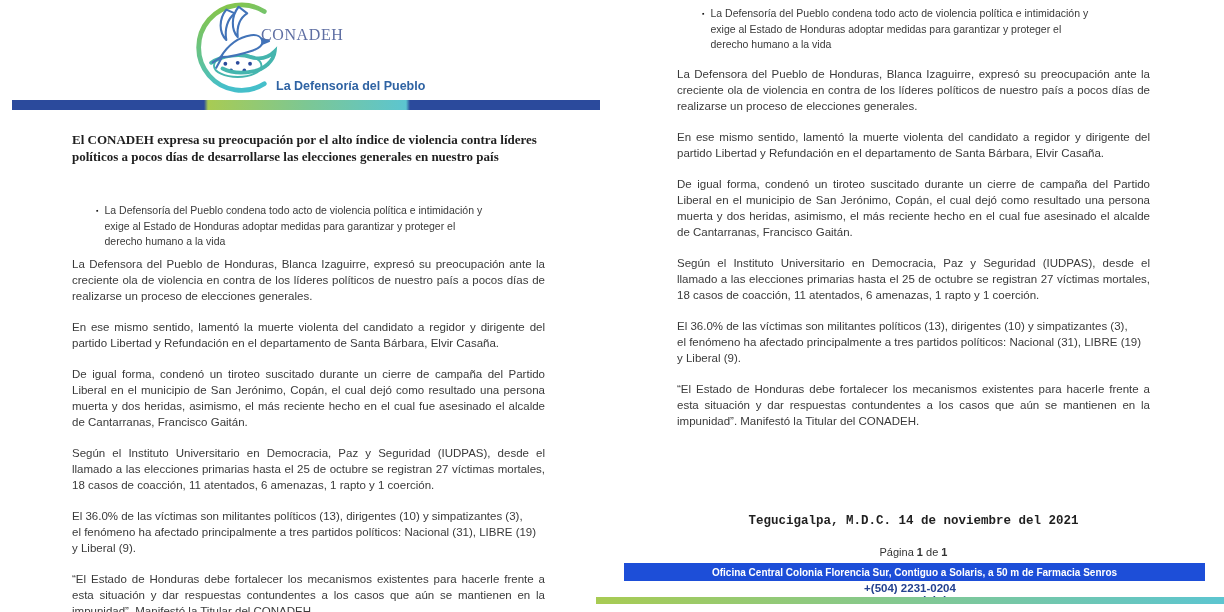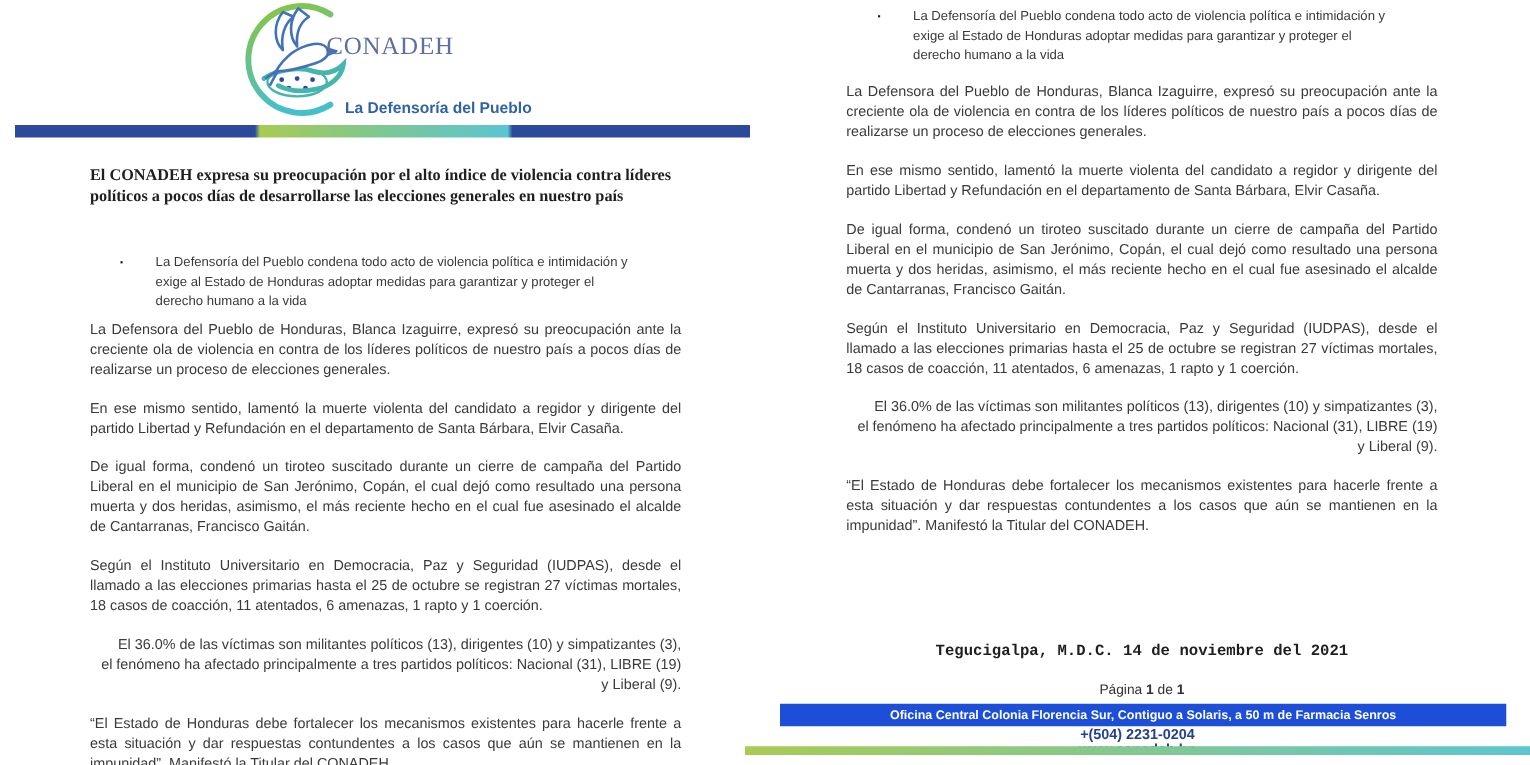--- a/index.html
+++ b/index.html
@@ -2,46 +2,46 @@
 <html><head>
 <meta charset="utf-8">
 <style>
   html,body{margin:0;padding:0;background:#fff;}
   .root{position:relative;width:1224px;height:612px;background:#ffffff;overflow:hidden;
         font-family:"Liberation Sans",sans-serif;color:#3a3a3a;}
 
   
   .logo-svg{position:absolute;left:194px;top:2px;width:95px;height:95px;}
   .logo-acronym{position:absolute;left:261px;top:26px;font-family:"Liberation Serif",serif;
-                font-size:20px;letter-spacing:.6px;color:#5f6fa3;}
+                font-size:16px;letter-spacing:.6px;color:#5f6fa3;}
   .logo-tagline{position:absolute;left:276px;top:79px;font-size:12.5px;font-weight:bold;color:#2f63a3;}
 
   
   .header-bar{position:absolute;left:12px;top:100px;width:588px;height:10px;
     background:linear-gradient(to right,
       #2b4a9c 0px,#2b4a9c 192px,
       #a8cb53 196px,#7cc794 295px,#5cc5d0 394px,
       #2b4a9c 398px,#2b4a9c 588px);}
   .footer-gradient{position:absolute;left:596px;top:597px;width:628px;height:7px;
     background:linear-gradient(to right,#a8cb53,#5cc5d0);}
 
   
   .doc-title{position:absolute;left:72px;top:131px;width:505px;margin:0;
     font-family:"Liberation Serif",serif;font-weight:bold;font-size:13px;
     line-height:17px;color:#1f1f1f;}
-  .bullet-row{position:absolute;display:flex;gap:26px;font-size:10.5px;line-height:15.5px;color:#3a3a3a;}
+  .bullet-row{position:absolute;display:flex;gap:6px;font-size:10.5px;line-height:15.5px;color:#3a3a3a;}
   .bullet-glyph{font-size:7px;line-height:15.5px;color:#1a1a1a;}
   .bullet-text{white-space:pre-line;}
   .b1{left:96px;top:203px;width:440px;}
   .b2{left:702px;top:6px;width:440px;}
   .paras{position:absolute;width:473px;}
   .paras1{left:72px;top:256px;}
   .paras2{left:677px;top:66px;}
   .para{margin:0 0 15px 0;font-size:11.5px;line-height:16px;text-align:justify;color:#3a3a3a;}
-  .para.preline{text-align:right;white-space:pre-line;}
+  .para.preline{text-align:left;white-space:pre-line;}
 
   .dateline{position:absolute;left:677px;top:514px;width:473px;text-align:center;
     font-family:Liberation Mono, monospace;font-weight:bold;font-size:12.5px;color:#1f1f1f;}
   .pagination{position:absolute;left:677px;top:546px;width:473px;text-align:center;
     font-size:11px;color:#333;}
   .pagination .num{font-weight:bold;}
 
   
   .address-bar{position:absolute;left:624px;top:563px;width:581px;height:18px;
     background:#1d4ed8;color:#ffffff;font-weight:bold;font-size:10px;

